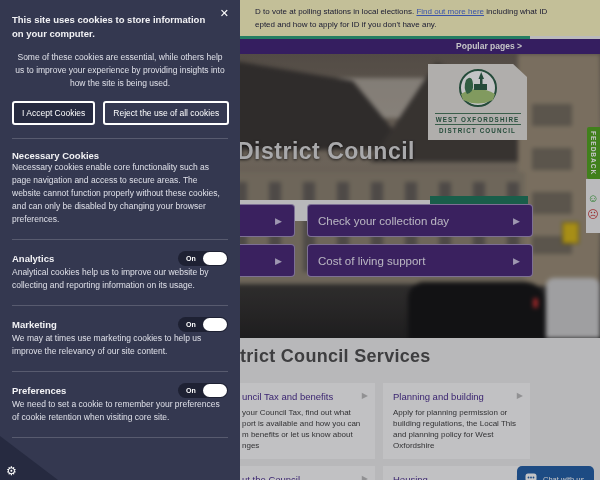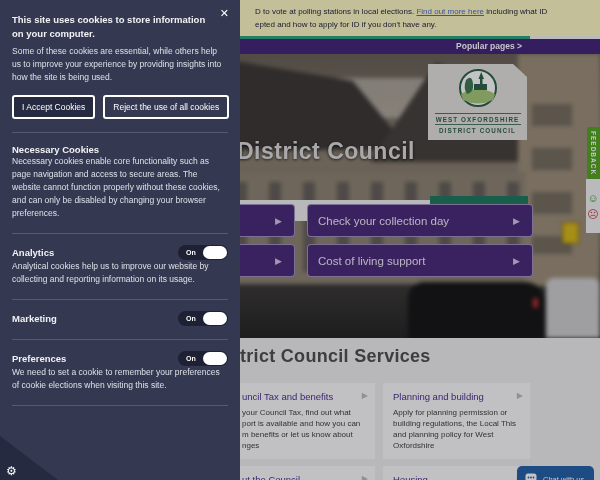--- a/index.html
+++ b/index.html
@@ -98,21 +98,21 @@
 
   
   .dim{position:absolute;inset:0;background:rgba(8,8,16,.24);z-index:10;pointer-events:none;}
 
   
   .cookie{position:absolute;left:0;top:0;width:240px;height:480px;background:#343850;
       z-index:30;color:#f2f2f5;padding:10px 12px;overflow:hidden;}
   .cookie-close{position:absolute;top:6px;right:9px;background:none;border:none;color:#fff;
       font-size:11px;cursor:pointer;padding:2px;line-height:1;}
   .ck-title{font-size:9.5px;font-weight:bold;line-height:14px;margin:3px 18px 0 0;}
-  .ck-intro{font-size:8.5px;line-height:13px;color:#dfe0e8;margin-top:4px;}
+  .ck-intro{font-size:8.5px;line-height:13px;color:#dfe0e8;margin-top:10px;text-align:center;}
   .ck-btn-row{display:flex;gap:8px;margin-top:11px;}
   .ck-btn{border:2px solid #fff;border-radius:3px;color:#fff;font-size:8.5px;
       padding:5px 8px;cursor:pointer;background:transparent;white-space:nowrap;
       font-family:"Liberation Sans",sans-serif;}
   .ck-btn-accept{background:#262a40;}
   .hr{border:none;border-top:1px solid rgba(255,255,255,.18);margin:13px 0 11px;}
   .sec-head{display:flex;justify-content:space-between;align-items:center;}
   .sec-name{font-size:9.5px;font-weight:bold;}
   .sec-desc{font-size:8.5px;line-height:13px;color:#dfe0e8;margin-top:0;}
   .toggle{position:relative;width:50px;height:15px;border:none;border-radius:8px;
@@ -284,33 +284,34 @@
     <hr class="hr">
 
     <div class="sec">
       <div class="sec-head">
         <span class="sec-name">Marketing</span>
         <button class="toggle">
           <span class="toggle-label">On</span>
           <span class="knob"></span>
         </button>
       </div>
+      <p class="sec-desc">We may at times use marketing cookies to help us improve the relevancy of our site content.</p>
     </div>
 
     <hr class="hr">
 
     <div class="sec">
       <div class="sec-head">
         <span class="sec-name">Preferences</span>
         <button class="toggle">
           <span class="toggle-label">On</span>
           <span class="knob"></span>
         </button>
       </div>
-      <p class="sec-desc">We need to set a cookie to remember your preferences of cookie elections when visiting this site.</p>
+      <p class="sec-desc">We need to set a cookie to remember your preferences of cookie retention when visiting core site.</p>
     </div>
 
     <hr class="hr">
 
     <div class="corner-tri"></div>
     <button class="gear">⚙</button>
   </aside>
 
 </div>
 

